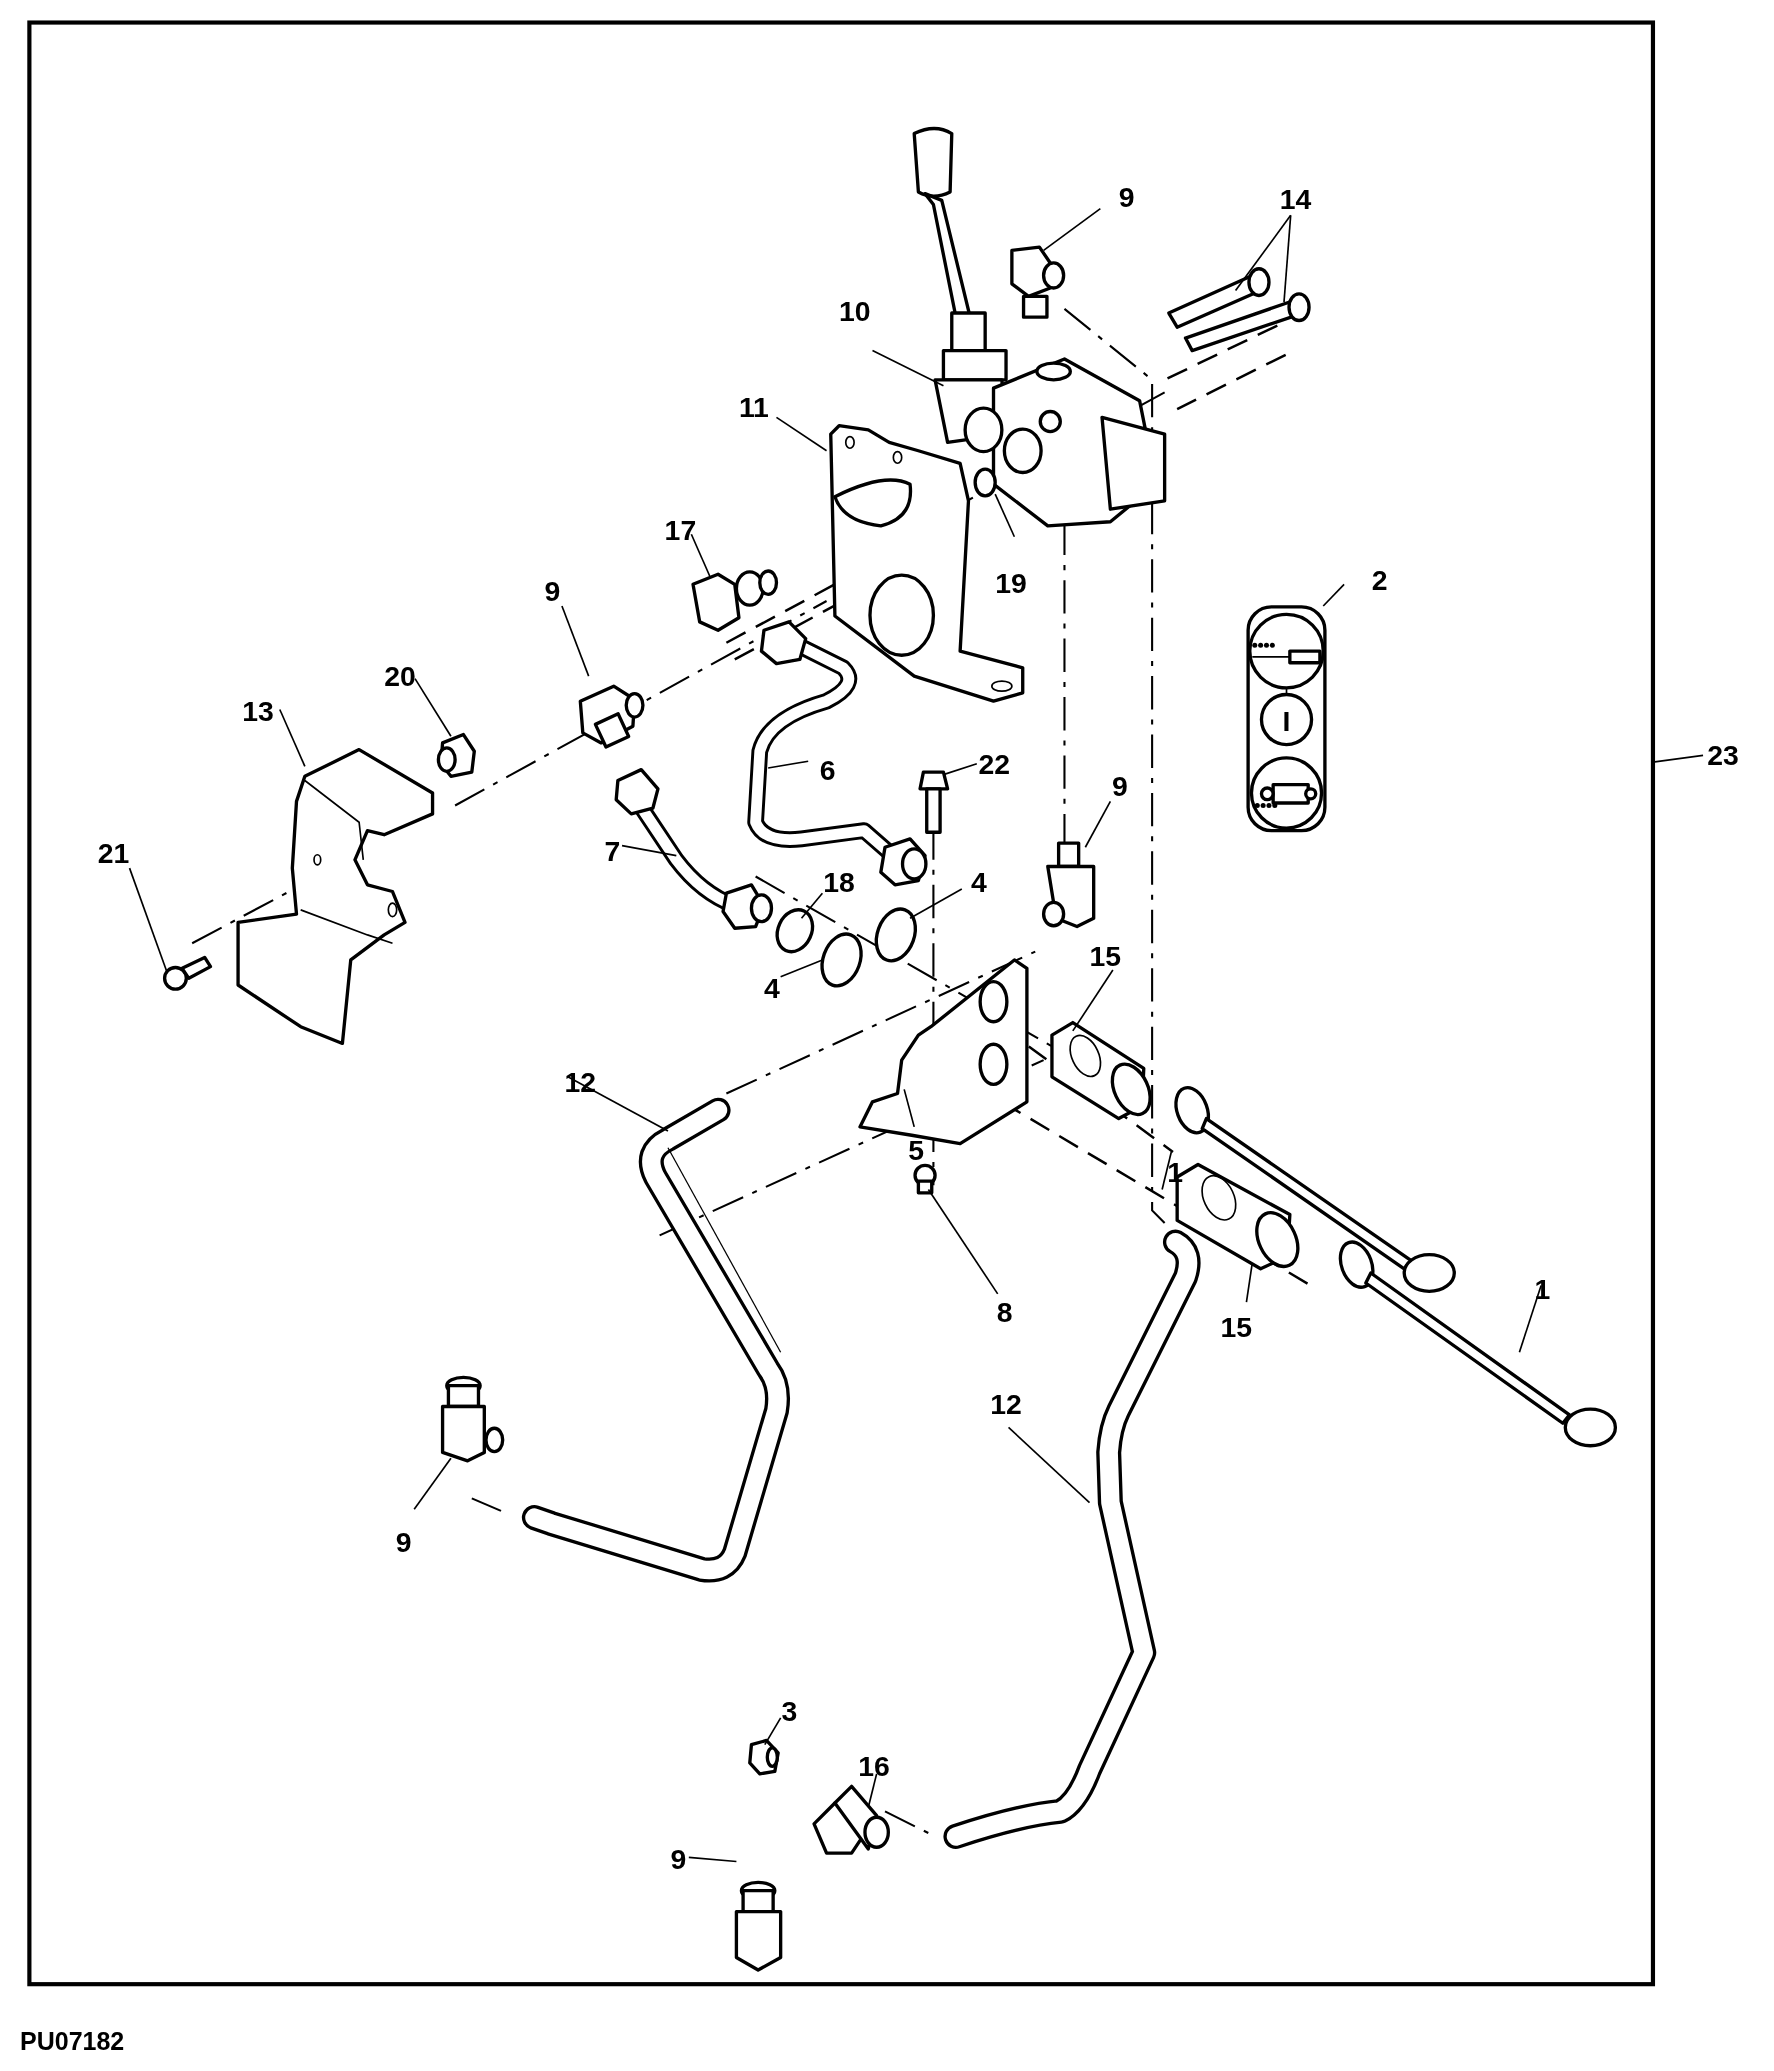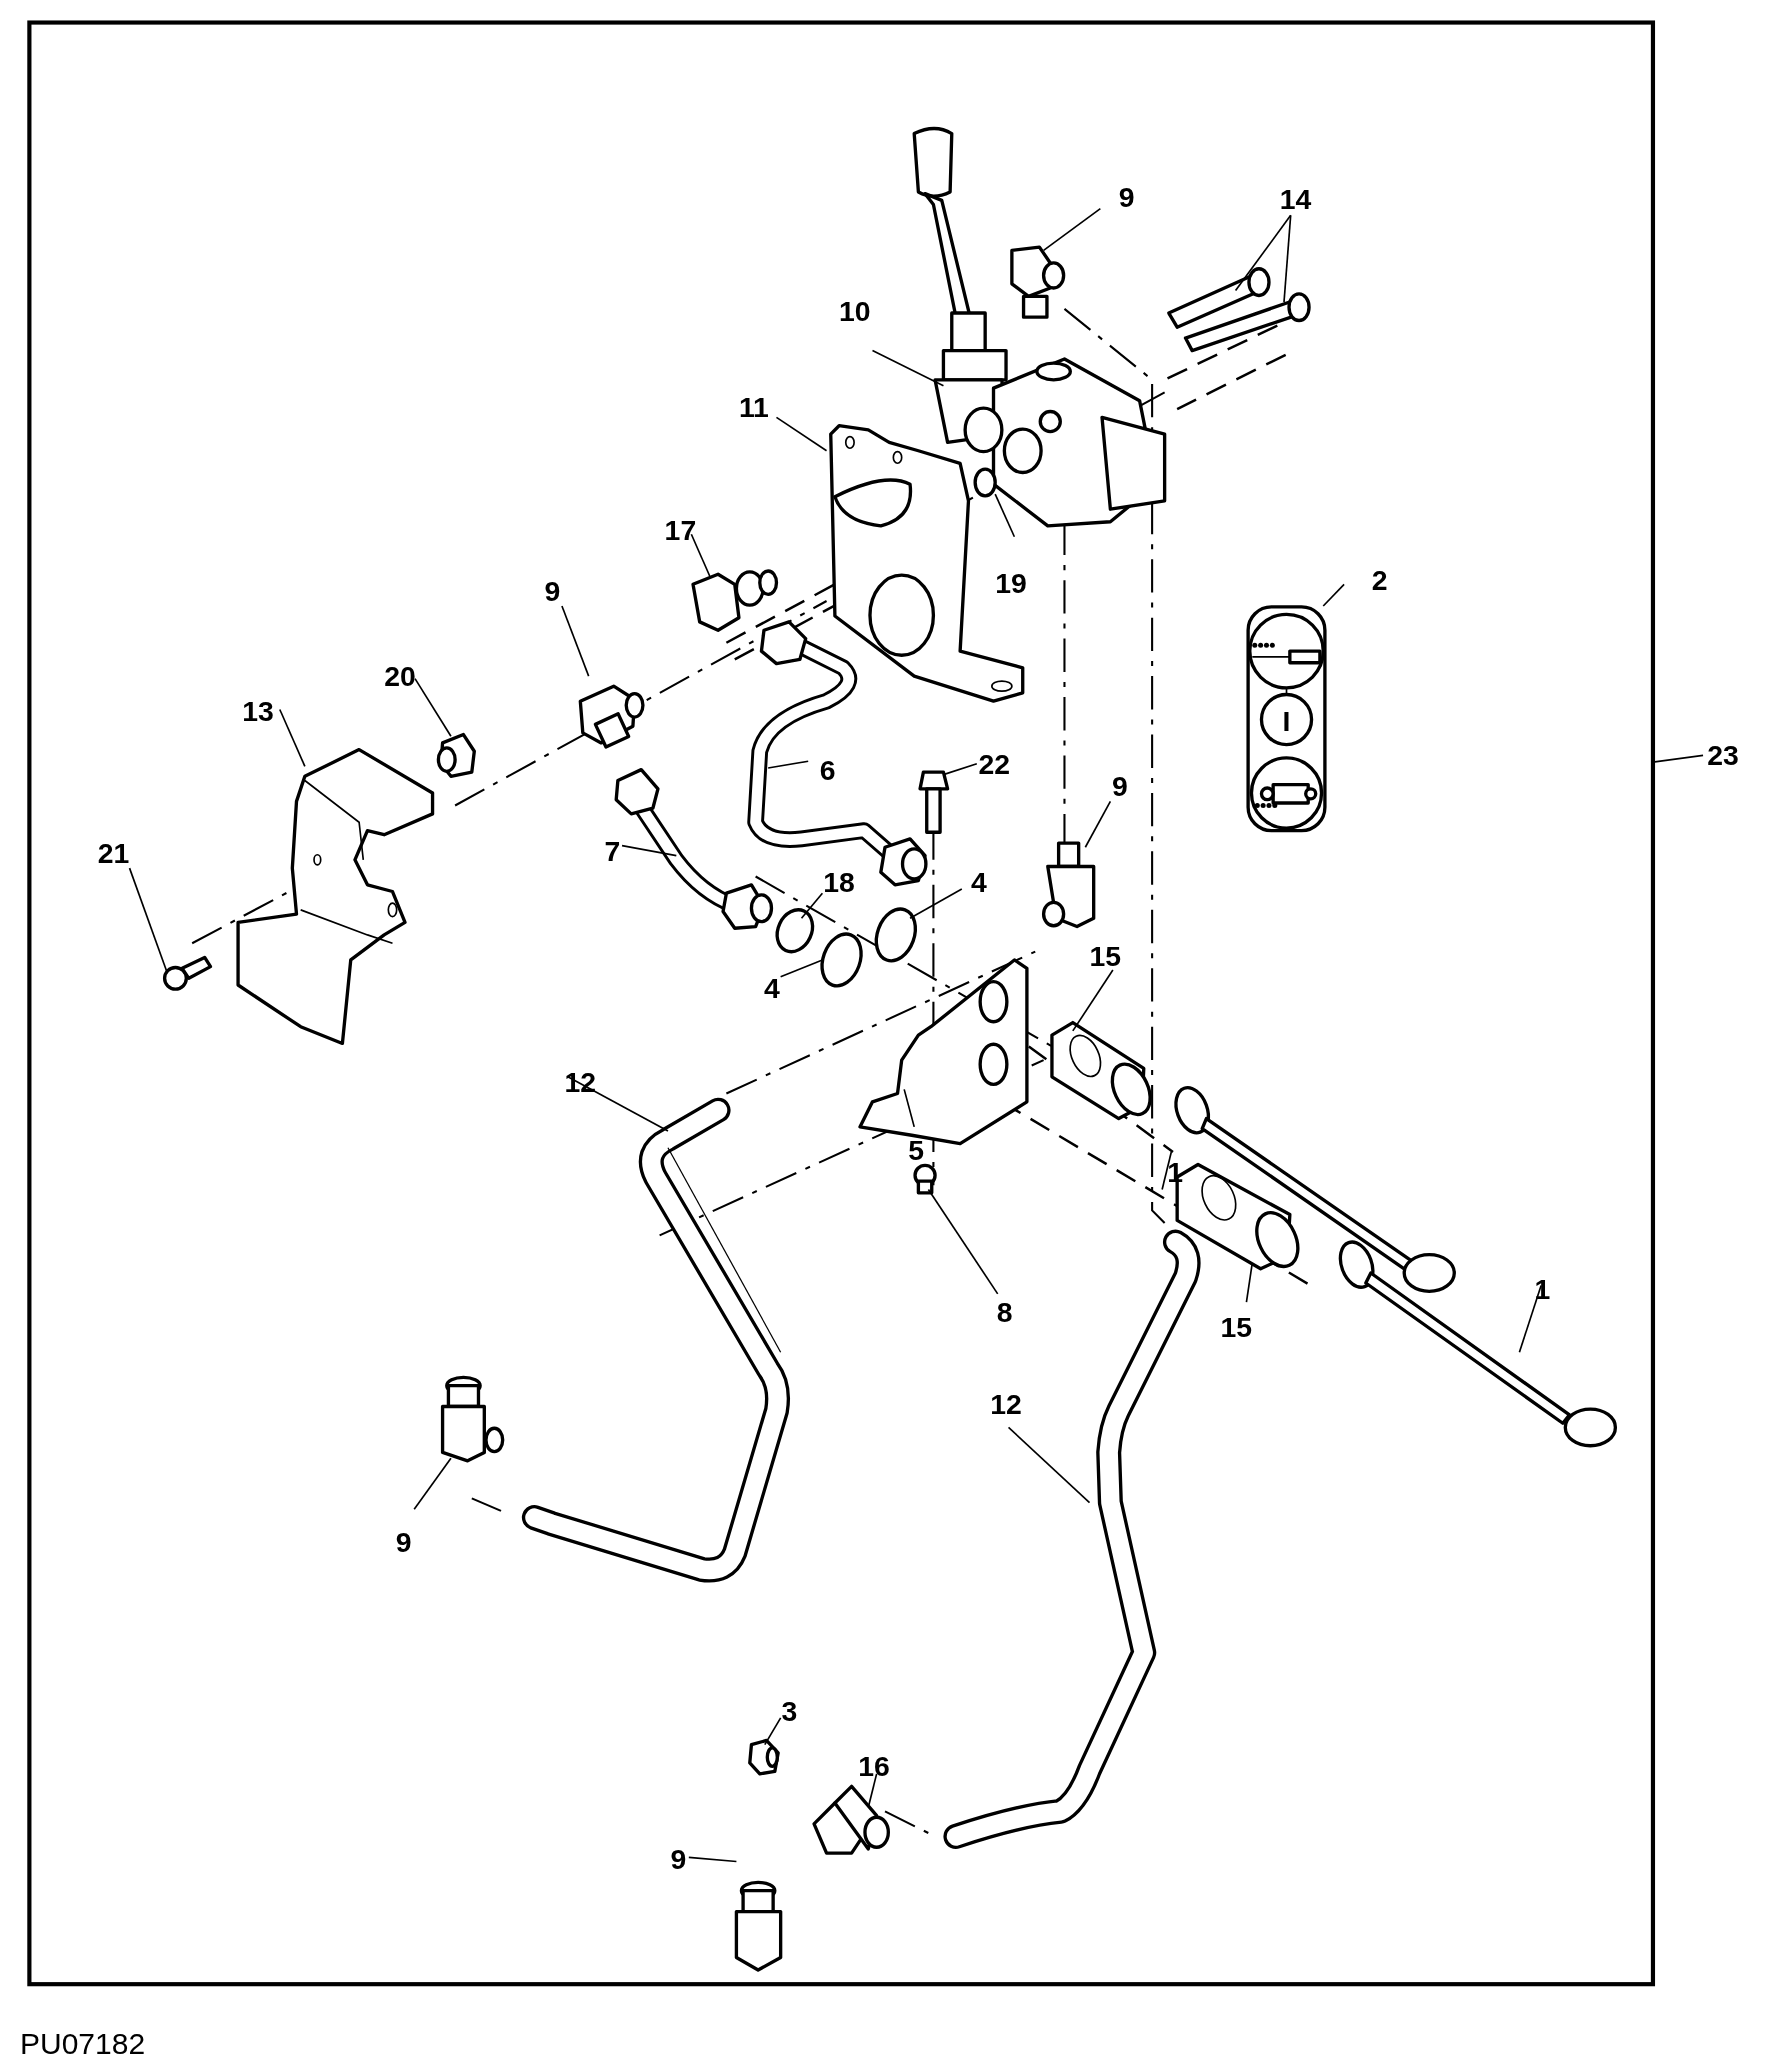--- a/index.html
+++ b/index.html
@@ -10,21 +10,21 @@
   .part-thin { fill: none; stroke: #000; stroke-width: 2; }
   .hose { fill: none; stroke: #000; stroke-width: 30; stroke-linecap: round; stroke-linejoin: round; }
   .hose-in { fill: none; stroke: #fff; stroke-width: 22; stroke-linecap: round; stroke-linejoin: round; }
   .hose-mid { fill: none; stroke: #000; stroke-width: 1.5; }
   .tube { fill: none; stroke: #000; stroke-width: 20; stroke-linecap: round; stroke-linejoin: round; }
   .tube-in { fill: none; stroke: #fff; stroke-width: 13; stroke-linecap: round; stroke-linejoin: round; }
   .leader { stroke: #000; stroke-width: 2; fill: none; }
   .phantom { stroke: #000; stroke-width: 2.5; fill: none; stroke-dasharray: 40 12 6 12; }
   .dashed { stroke: #000; stroke-width: 3; fill: none; stroke-dasharray: 26 14; }
   .callout { font-family: "Liberation Sans", sans-serif; font-weight: bold; font-size: 34px; fill: #000; }
-  #figure-id { position: absolute; left: 20px; top: 2027px; font-family: "Liberation Sans", sans-serif; font-weight: normal; font-size: 30px; color: #000; }
+  #figure-id { position: absolute; left: 20px; top: 2027px; font-family: "Liberation Sans", sans-serif; font-weight: bold; font-size: 25px; color: #000; }
 </style>
 </head>
 <body>
 
 <svg id="diagram" viewBox="0 0 2126 2481" xmlns="http://www.w3.org/2000/svg">
 
   <rect class="frame" x="35" y="27" width="1945" height="2350"></rect>
 
   <g>
     <path class="phantom" d="M1275 370 L1380 455 L1380 1450 L1395 1465"></path>

